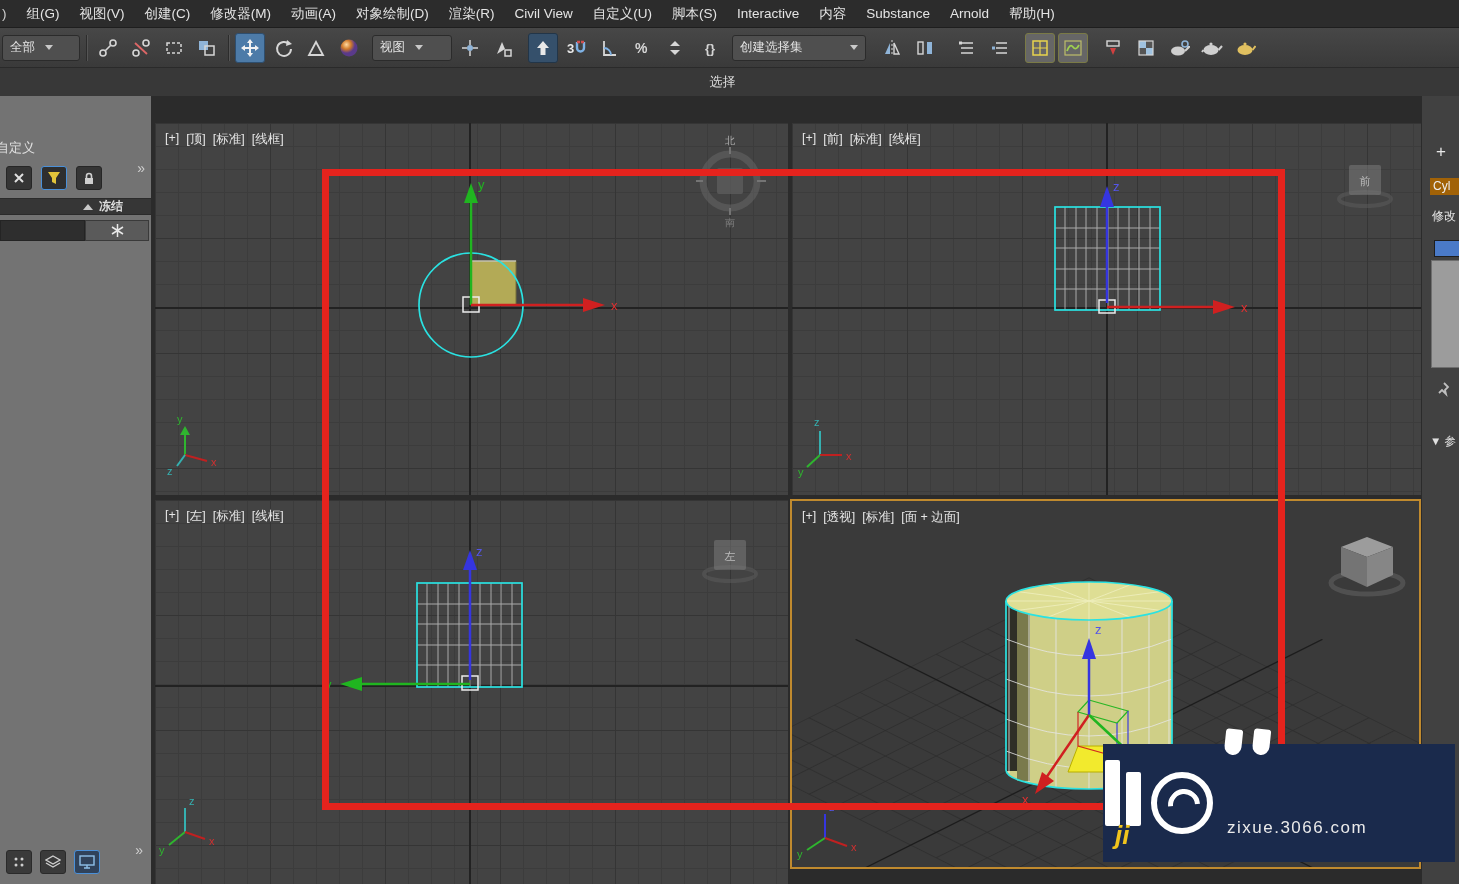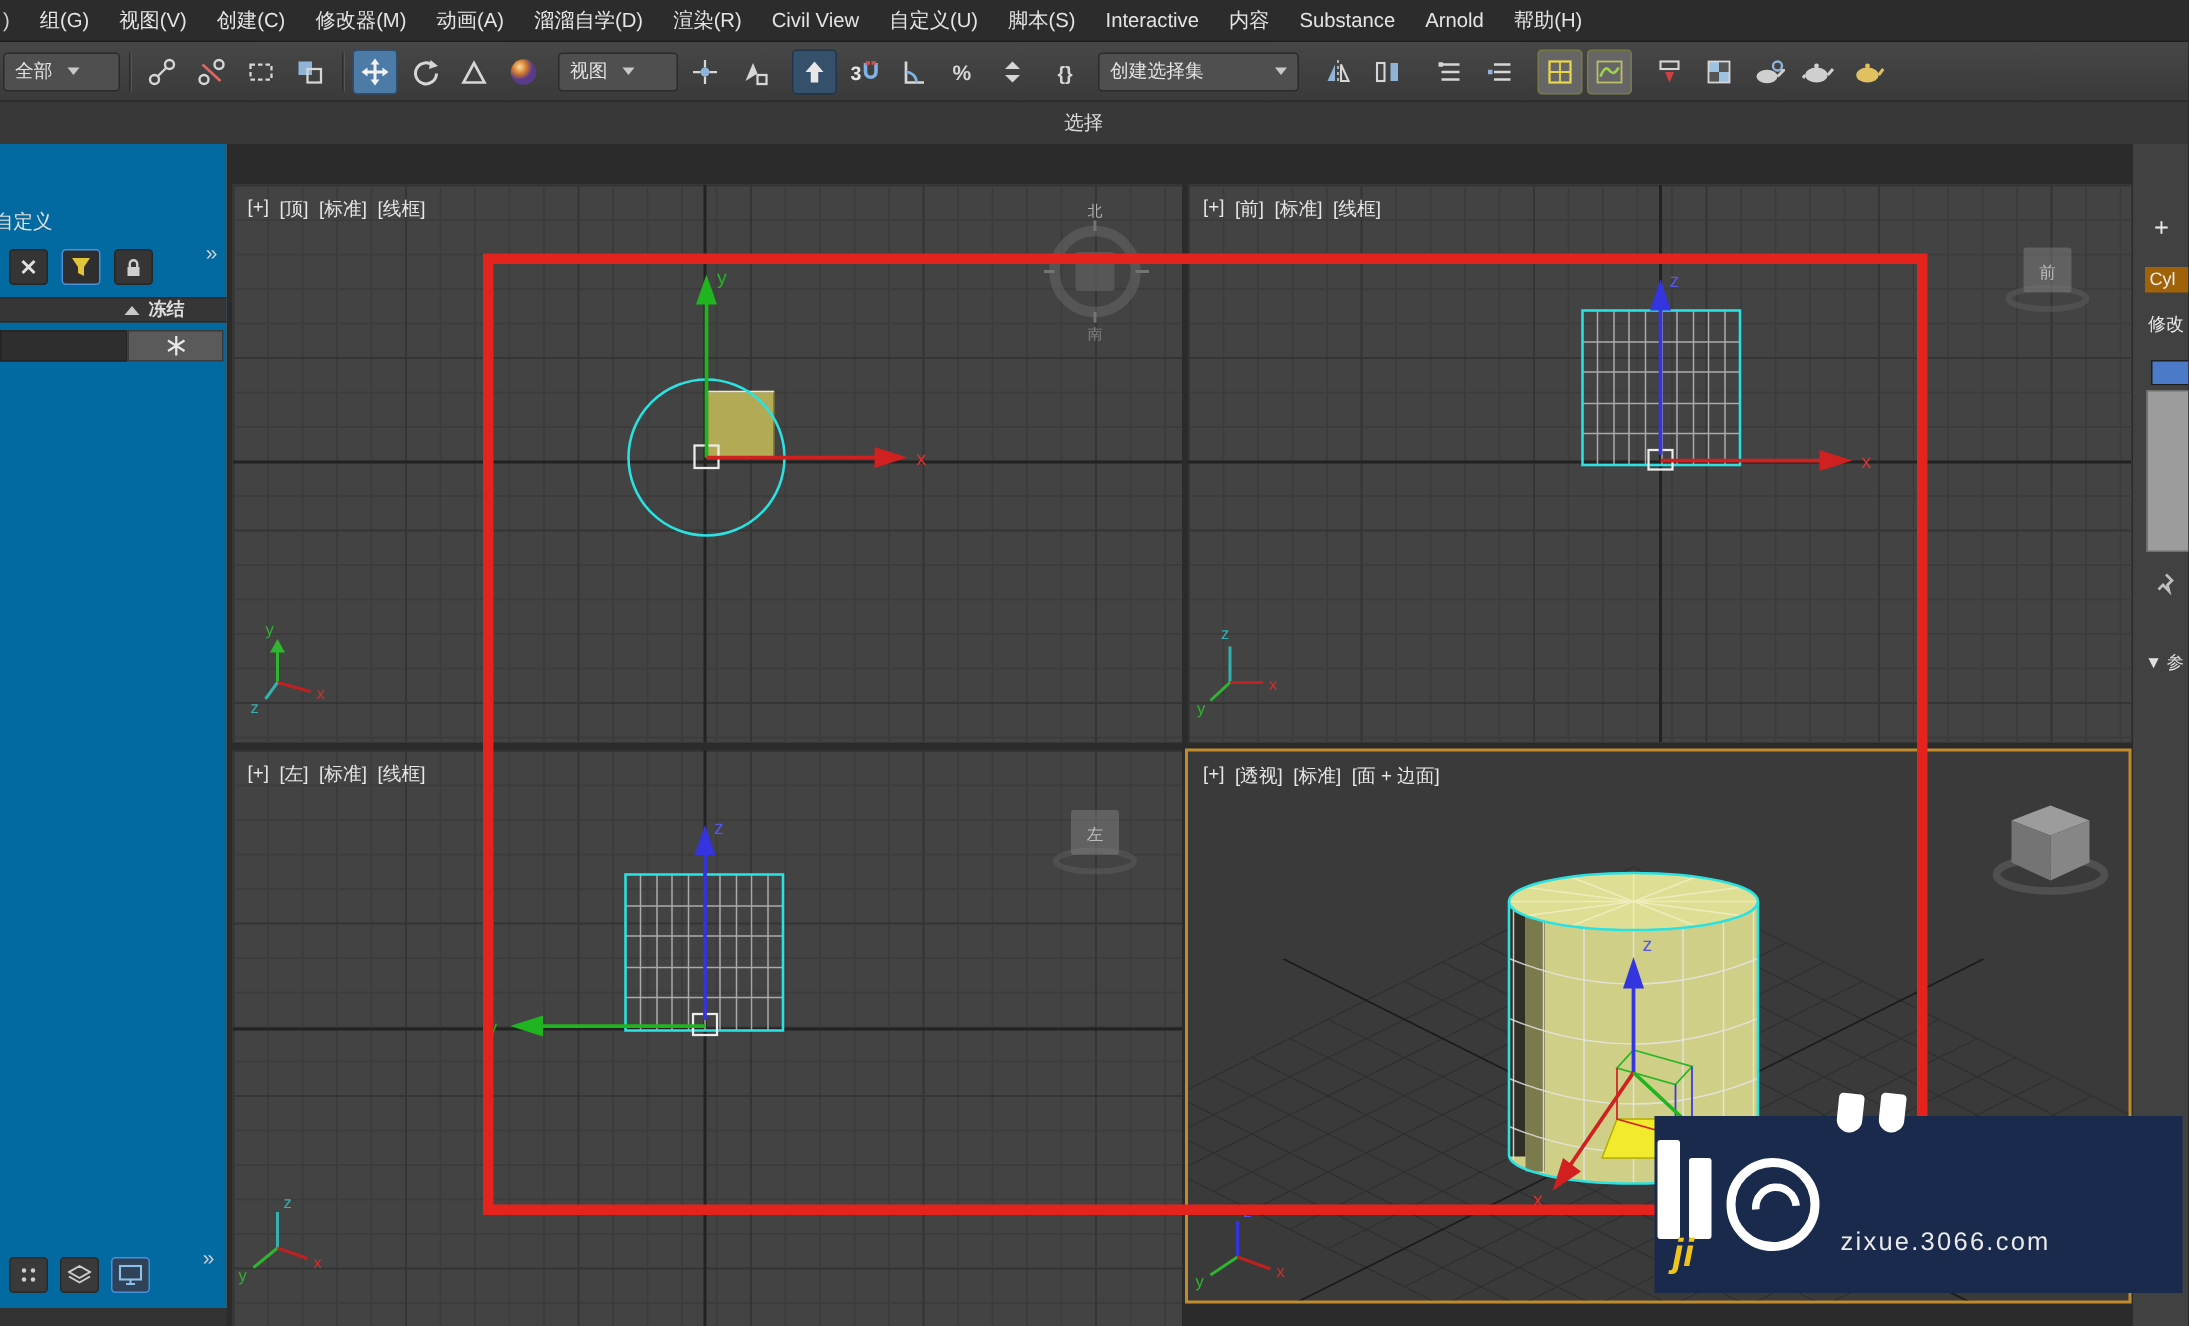--- a/index.html
+++ b/index.html
@@ -24,21 +24,21 @@
   .caret{width:0;height:0;border-left:4px solid transparent;border-right:4px solid transparent;border-top:5px solid #c9c9c9;}
   .tsep{width:1px;height:26px;background:#2c2c2c;margin:0 3px;box-shadow:1px 0 0 #555;}
   
   .ribbon{position:absolute;left:0;top:68px;width:100%;height:28px;background:#383838;
           border-bottom:1px solid #262626;display:flex;align-items:center;font-size:13px;flex-direction:column;}
   .rtab{padding:0 14px;line-height:28px;color:#dcdcdc;white-space:nowrap;}
   .rtab.clip{margin-left:-14px;}
   .rcloud{margin-left:28px;height:20px;display:flex;align-items:center;gap:5px;padding:0 6px;
           background:#444;border:1px solid #2b2b2b;border-radius:3px;}
   
-  .left-panel{position:absolute;left:0;top:96px;width:151px;bottom:12px;background:#0369a1;border-right:1px solid #a3a3a3;}
+  .left-panel{position:absolute;left:0;top:96px;width:151px;bottom:0;background:#737373;border-right:1px solid #a3a3a3;}
   .lp-title{position:absolute;left:-4px;top:43px;font-size:13px;color:#e0e0e0;white-space:nowrap;}
   .lp-chevron{position:absolute;right:6px;top:64px;font-size:14px;color:#cfcfcf;}
   .lp-tools{position:absolute;left:6px;top:70px;display:flex;gap:9px;}
   .lpbtn{width:26px;height:24px;background:#353535;border:1px solid #262626;border-radius:3px;
          display:flex;align-items:center;justify-content:center;padding:0;}
   .lpbtn.active{border:1px solid #4a90d9;background:#2e2e2e;}
   .lp-freeze-header{position:absolute;left:0;top:102px;width:151px;height:17px;background:#363636;
         border-top:1px solid #2b2b2b;border-bottom:1px solid #2b2b2b;display:flex;align-items:center;
         justify-content:flex-end;gap:6px;padding-right:28px;box-sizing:border-box;font-size:12px;color:#ddd;font-weight:bold;}
   .tri-up{width:0;height:0;border-left:5px solid transparent;border-right:5px solid transparent;border-bottom:6px solid #c9c9c9;}
@@ -91,21 +91,21 @@
 
 <div id="app">
 
   <nav class="menubar">
     <span>)</span>
     <span>组(G)</span>
     <span>视图(V)</span>
     <span>创建(C)</span>
     <span>修改器(M)</span>
     <span>动画(A)</span>
-    <span>溜溜自学(D)</span>
+    <span>对象绘制(D)</span>
     <span>渲染(R)</span>
     <span>Civil View</span>
     <span>自定义(U)</span>
     <span>脚本(S)</span>
     <span>Interactive</span>
     <span>内容</span>
     <span>Substance</span>
     <span>Arnold</span>
     <span>帮助(H)</span>
   </nav>

